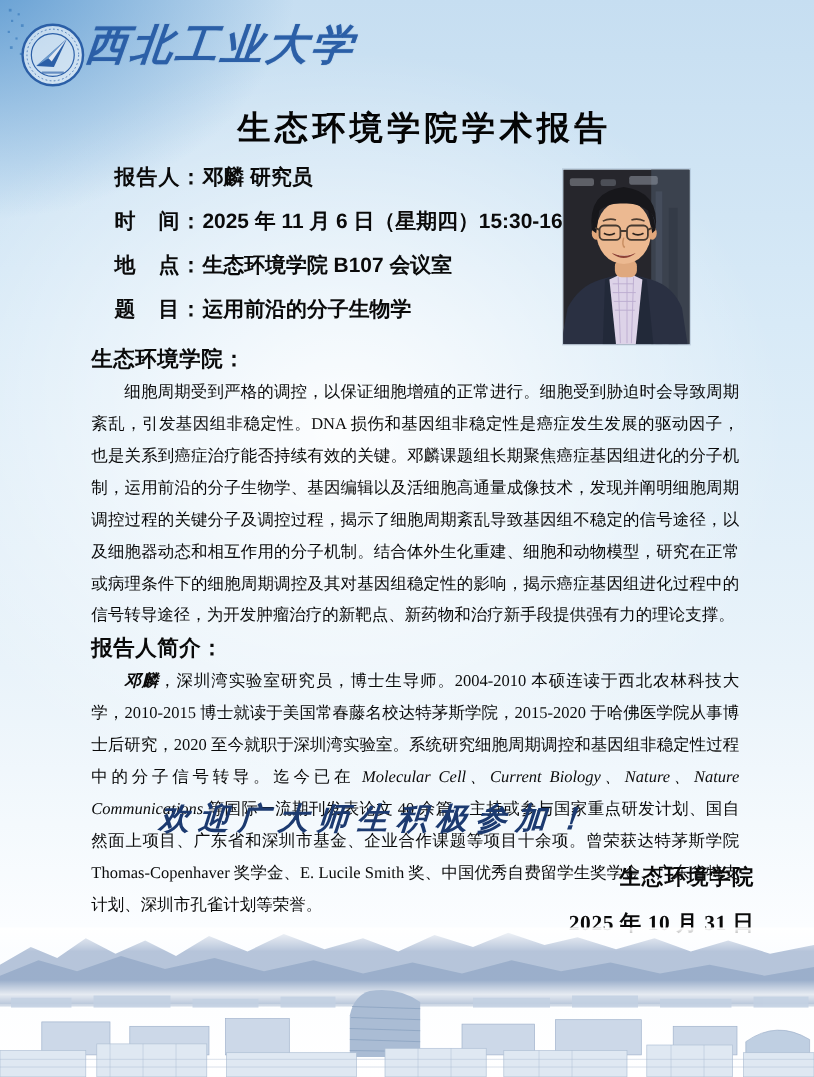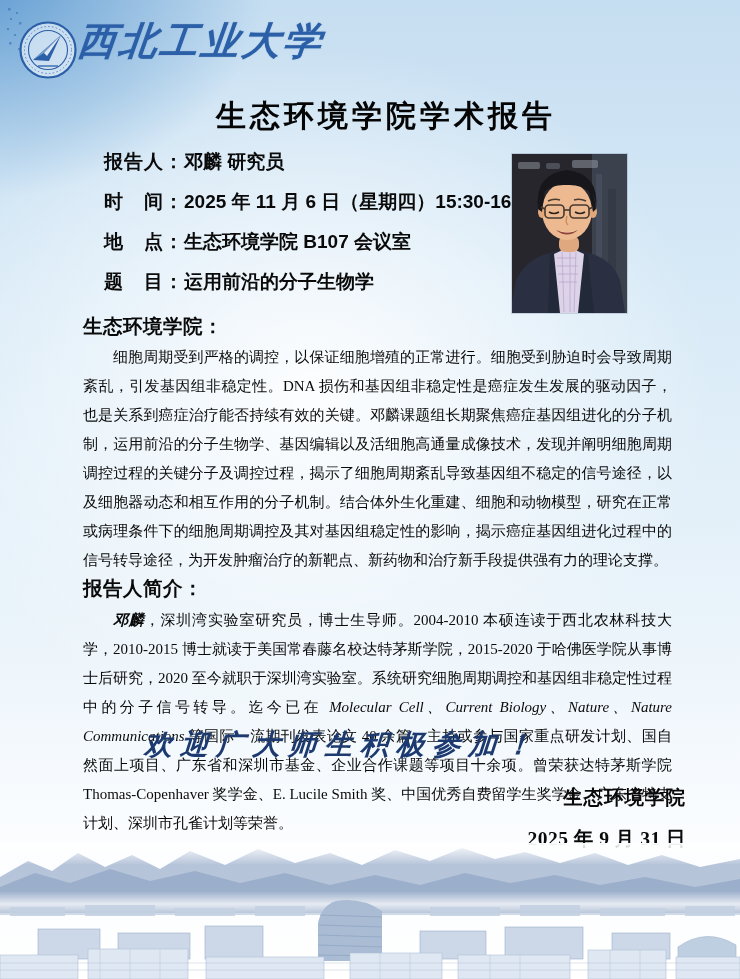--- a/index.html
+++ b/index.html
@@ -176,21 +176,21 @@
     <div class="section-heading">生态环境学院：</div>
     <p class="para">细胞周期受到严格的调控，以保证细胞增殖的正常进行。细胞受到胁迫时会导致周期紊乱，引发基因组非稳定性。DNA 损伤和基因组非稳定性是癌症发生发展的驱动因子，也是关系到癌症治疗能否持续有效的关键。邓麟课题组长期聚焦癌症基因组进化的分子机制，运用前沿的分子生物学、基因编辑以及活细胞高通量成像技术，发现并阐明细胞周期调控过程的关键分子及调控过程，揭示了细胞周期紊乱导致基因组不稳定的信号途径，以及细胞器动态和相互作用的分子机制。结合体外生化重建、细胞和动物模型，研究在正常或病理条件下的细胞周期调控及其对基因组稳定性的影响，揭示癌症基因组进化过程中的信号转导途径，为开发肿瘤治疗的新靶点、新药物和治疗新手段提供强有力的理论支撑。</p>
     <div class="section-heading bio-h">报告人简介：</div>
     <p class="para"><span class="bold-name">邓麟</span><span>，深圳湾实验室研究员，博士生导师。2004-2010 本硕连读于西北农林科技大学，2010-2015 博士就读于美国常春藤名校达特茅斯学院，2015-2020 于哈佛医学院从事博士后研究，2020 至今就职于深圳湾实验室。系统研究细胞周期调控和基因组非稳定性过程中的分子信号转导。迄今已在 </span><span class="journals">Molecular Cell、Current Biology、Nature、Nature Communications</span><span> 等国际一流期刊发表论文 40 余篇。主持或参与国家重点研发计划、国自然面上项目、广东省和深圳市基金、企业合作课题等项目十余项。曾荣获达特茅斯学院 Thomas-Copenhaver 奖学金、E. Lucile Smith 奖、中国优秀自费留学生奖学金、广东省特支计划、深圳市孔雀计划等荣誉。</span></p>
   </div>
 
   <div class="welcome">欢迎广大师生积极参加！</div>
 
   <div class="footer">
     <div class="org">生态环境学院</div>
-    <div class="date">2025 年 9 月 31 日</div>
+    <div class="date">2025 年 10 月 31 日</div>
   </div>
 
   <svg class="panorama" viewBox="0 0 740 136" preserveAspectRatio="none" aria-hidden="true">
     <defs>
       <linearGradient id="topFade" x1="0" y1="0" x2="0" y2="1">
         <stop offset="0" stop-color="#ffffff" stop-opacity="1"></stop>
         <stop offset="1" stop-color="#ffffff" stop-opacity="0"></stop>
       </linearGradient>
       <linearGradient id="haze" x1="0" y1="0" x2="0" y2="1">
         <stop offset="0" stop-color="#ffffff" stop-opacity="0"></stop>

